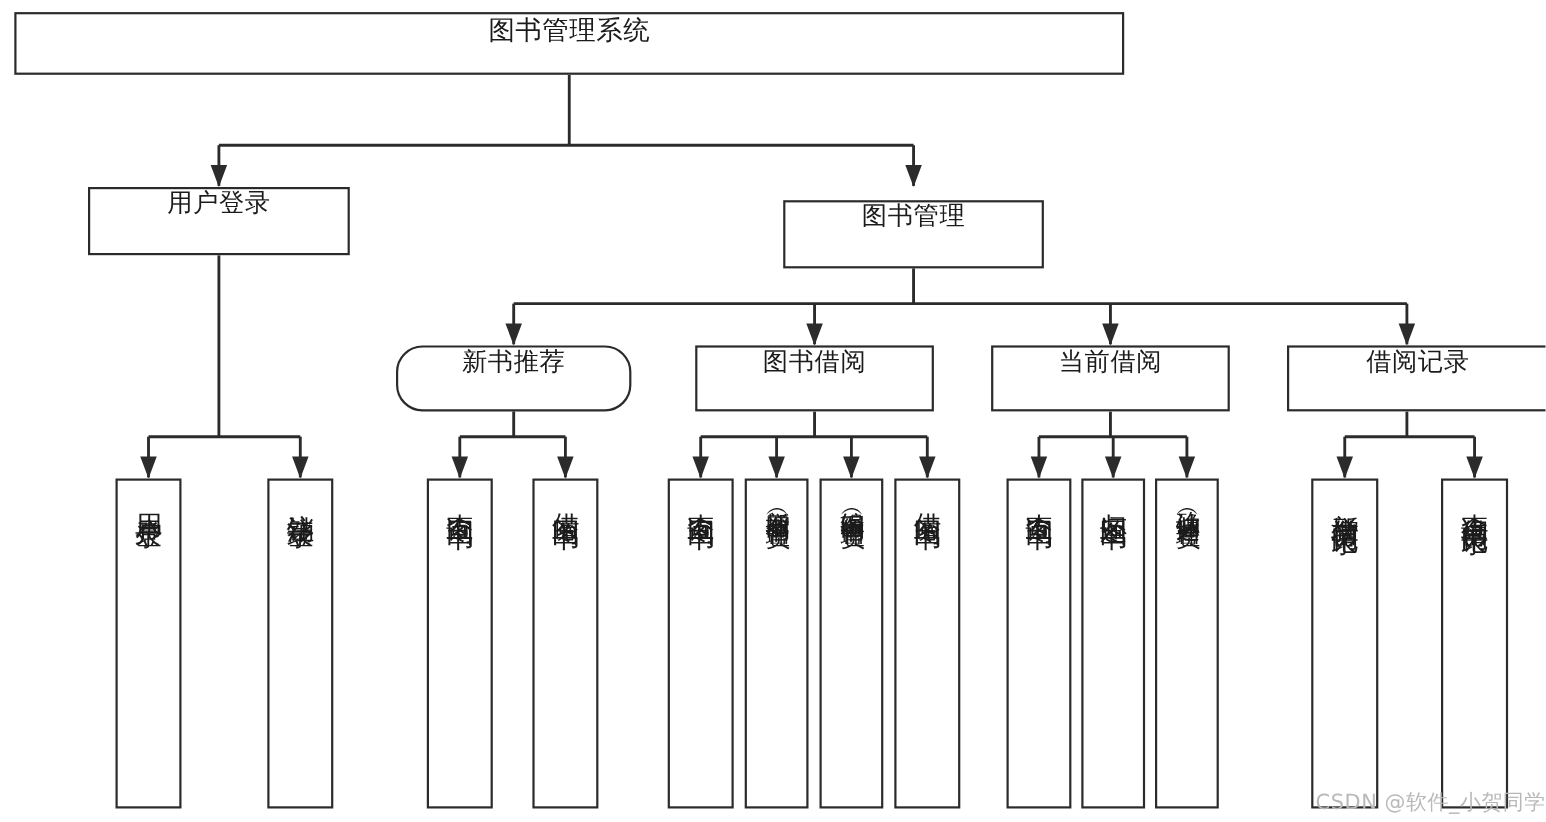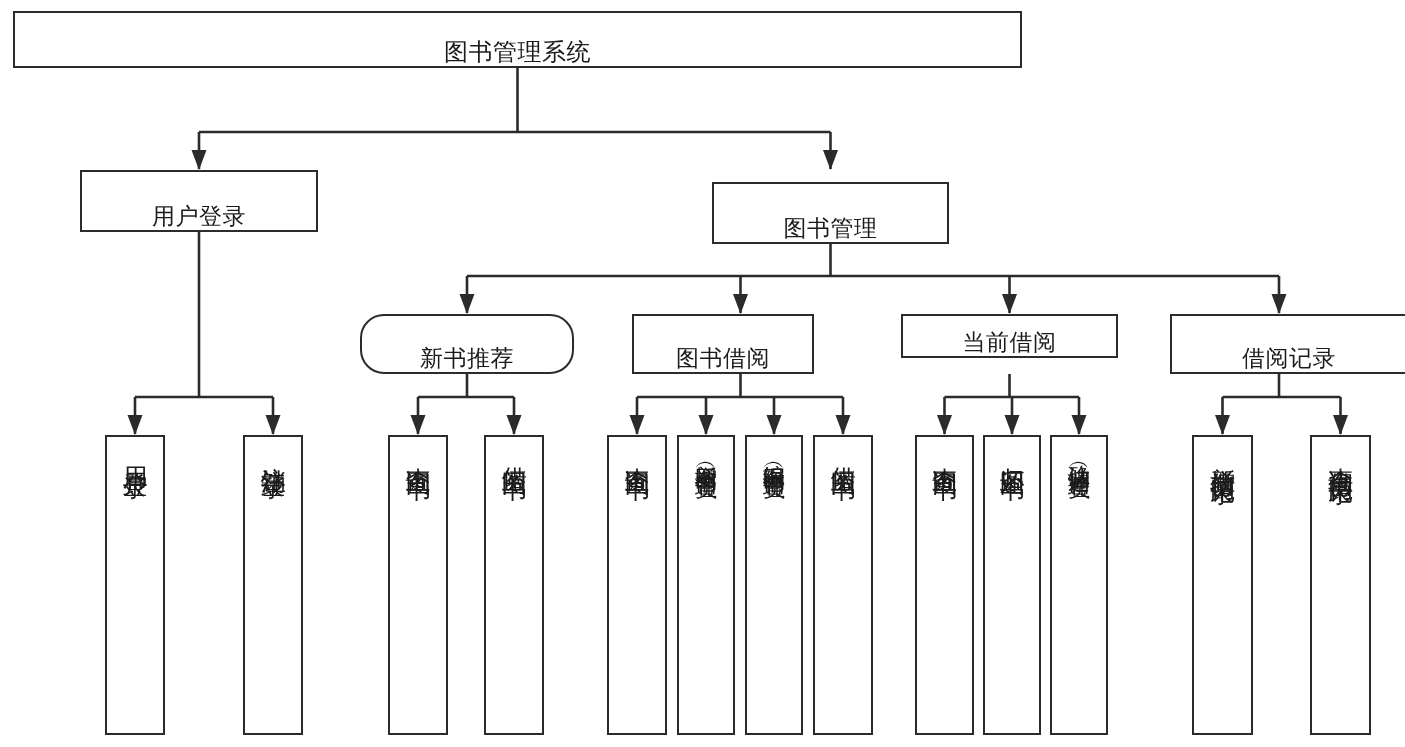--- a/index.html
+++ b/index.html
@@ -26,21 +26,21 @@
     width: 1405px;
     height: 747px;
     pointer-events: none;
   }
   .node {
     position: absolute;
     box-sizing: border-box;
     border: 2.5px solid #2b2b2b;
     background: #ffffff;
     display: flex;
-    align-items: flex-end;
+    align-items: flex-start;
     justify-content: center;
     color: #1b1b1b;
   }
   .node .label {
     display: block;
     text-align: center;
     line-height: 1.18;
     letter-spacing: 0.5px;
   }
   
@@ -138,24 +138,24 @@
       </div>
       <div class="node h" style="left: 80px; top: 170px; width: 238px; height: 62px;">
         <span class="label">用户登录</span>
       </div>
       <div class="node h" style="left: 712px; top: 182px; width: 237px; height: 62px;">
         <span class="label">图书管理</span>
       </div>
       <div class="node h" style="left: 360px; top: 314px; width: 214px; height: 60px; border-radius: 24px;">
         <span class="label">新书推荐</span>
       </div>
-      <div class="node h" style="left: 632px; top: 314px; width: 182px; height: 60px;">
+      <div class="node h" style="left: 632px; top: 314px; width: 217px; height: 60px;">
         <span class="label">图书借阅</span>
       </div>
-      <div class="node h" style="left: 901px; top: 314px; width: 217px; height: 44px;">
+      <div class="node h" style="left: 901px; top: 314px; width: 217px; height: 60px;">
         <span class="label">当前借阅</span>
       </div>
       <div class="node h" style="left: 1170px; top: 314px; width: 238px; height: 60px;">
         <span class="label">借阅记录</span>
       </div>
       <div class="node v" style="left: 105px; top: 435px; width: 60px; height: 300px;">
         <span class="label">用户登录</span>
       </div>
       <div class="node v" style="left: 243px; top: 435px; width: 60px; height: 300px;">
         <span class="label">注销登录</span>
@@ -187,13 +187,14 @@
       <div class="node v narrow" style="left: 1050px; top: 435px; width: 58px; height: 300px;">
         <span class="label">确认归还（管理员）</span>
       </div>
       <div class="node v" style="left: 1192px; top: 435px; width: 61px; height: 300px;">
         <span class="label">新增借阅记录</span>
       </div>
       <div class="node v" style="left: 1310px; top: 435px; width: 61px; height: 300px;">
         <span class="label">查询借阅记录</span>
       </div>
     </div>
+  <div class="watermark" style="left:1196px; top:716px;">CSDN @软件_小贺同学</div>
 </div>
 
 </body></html>

